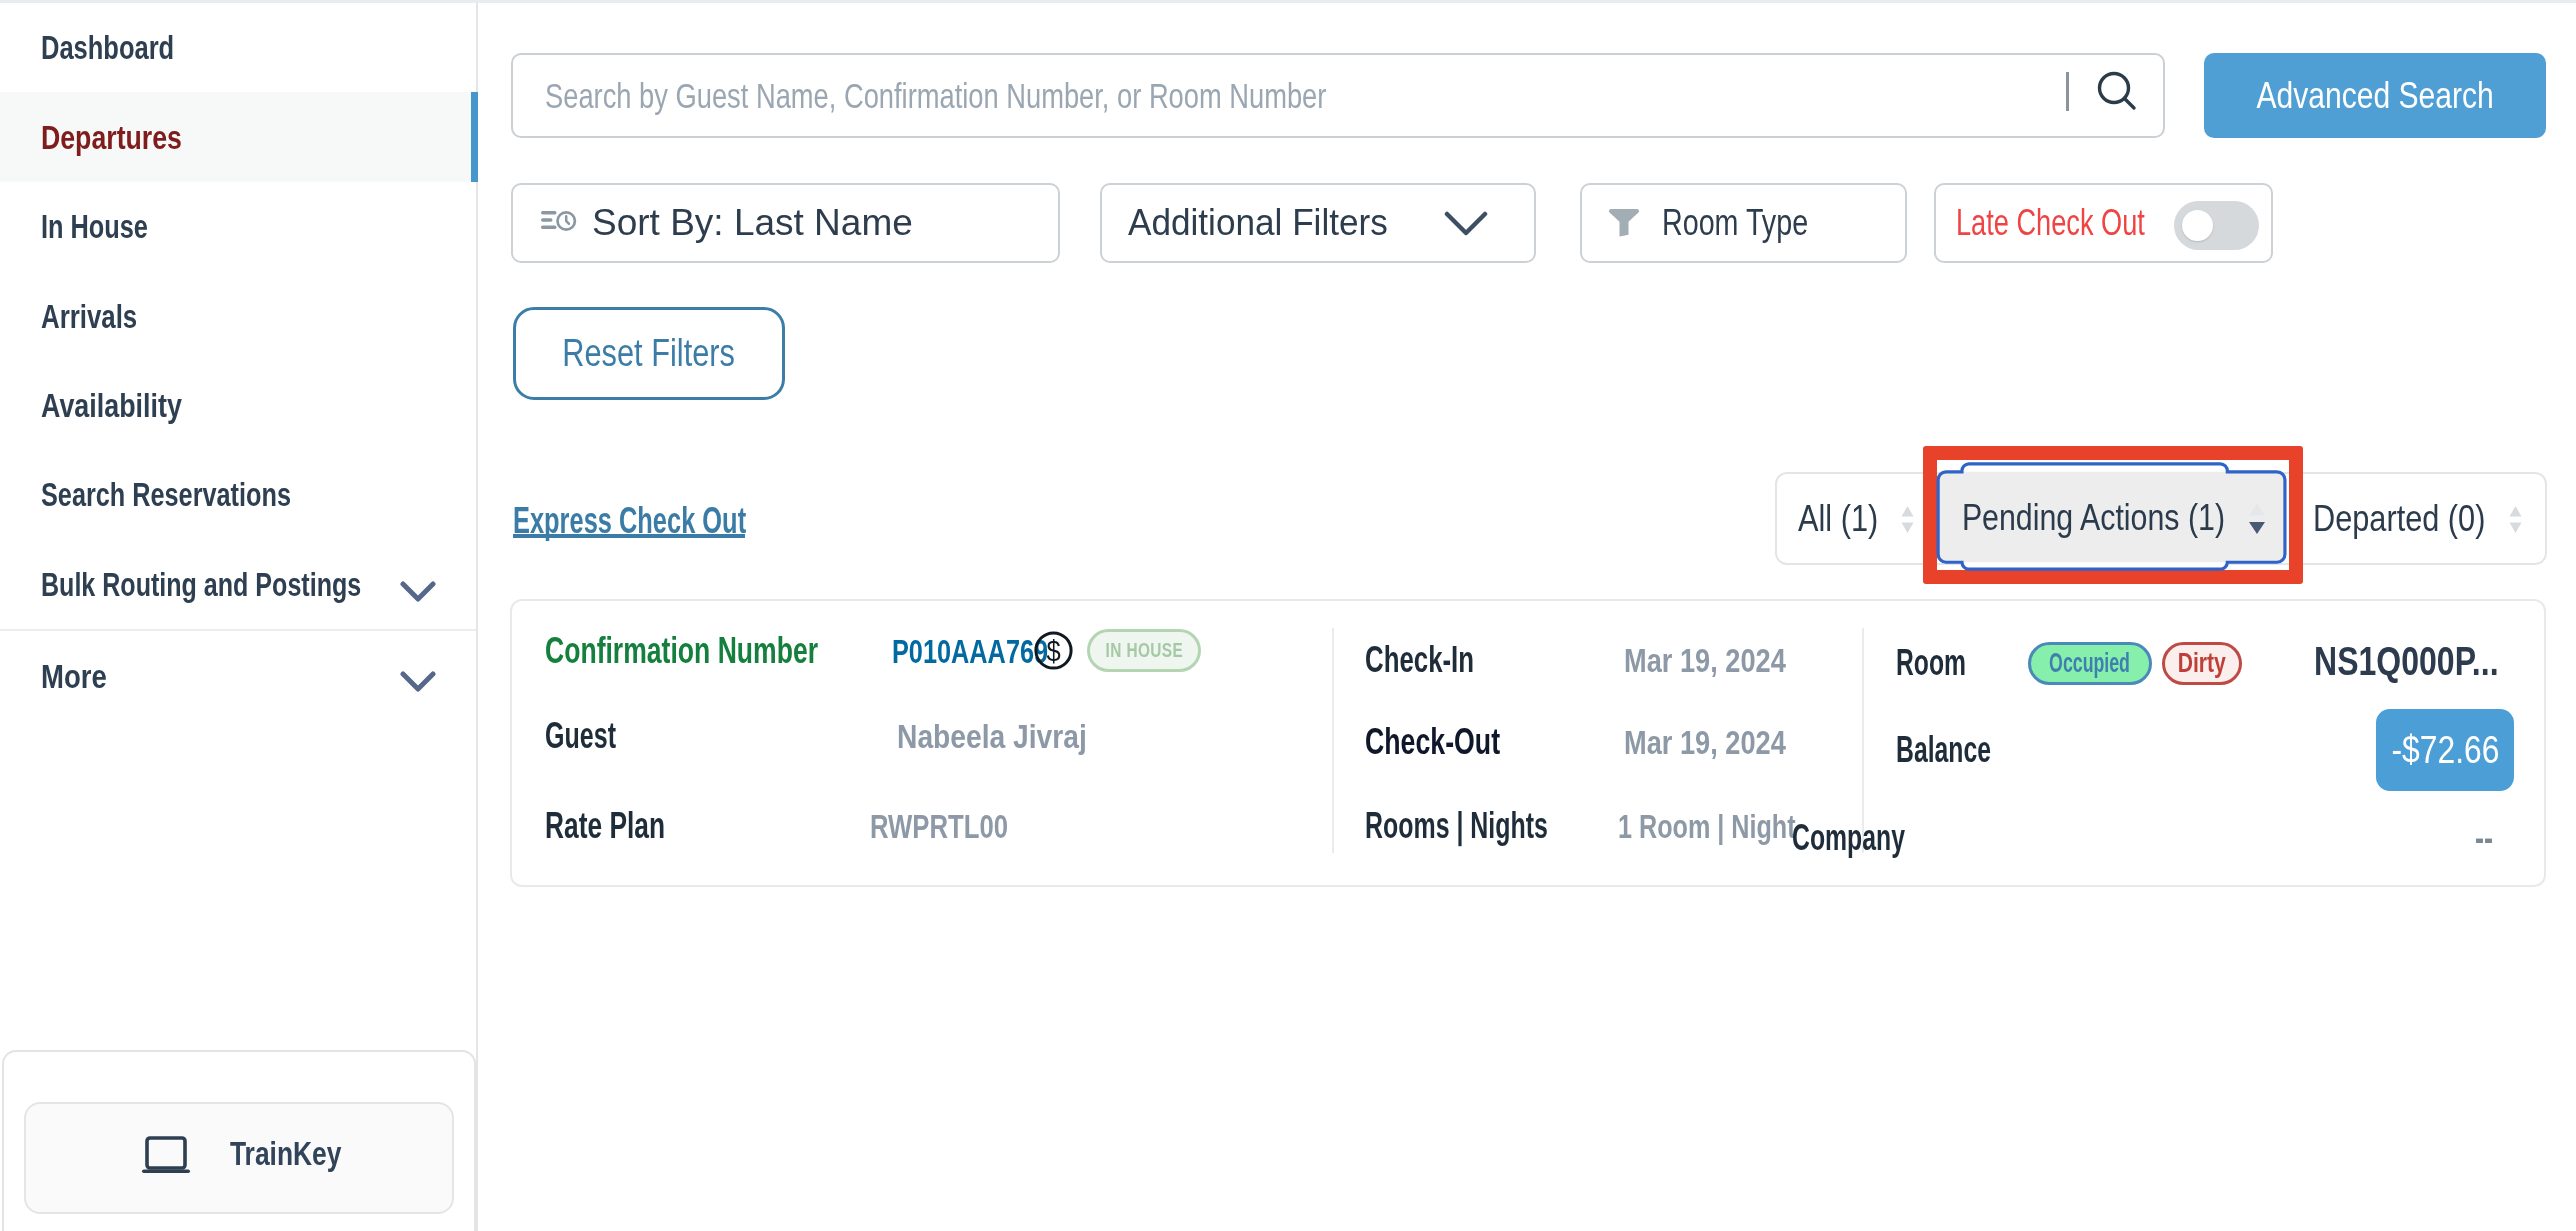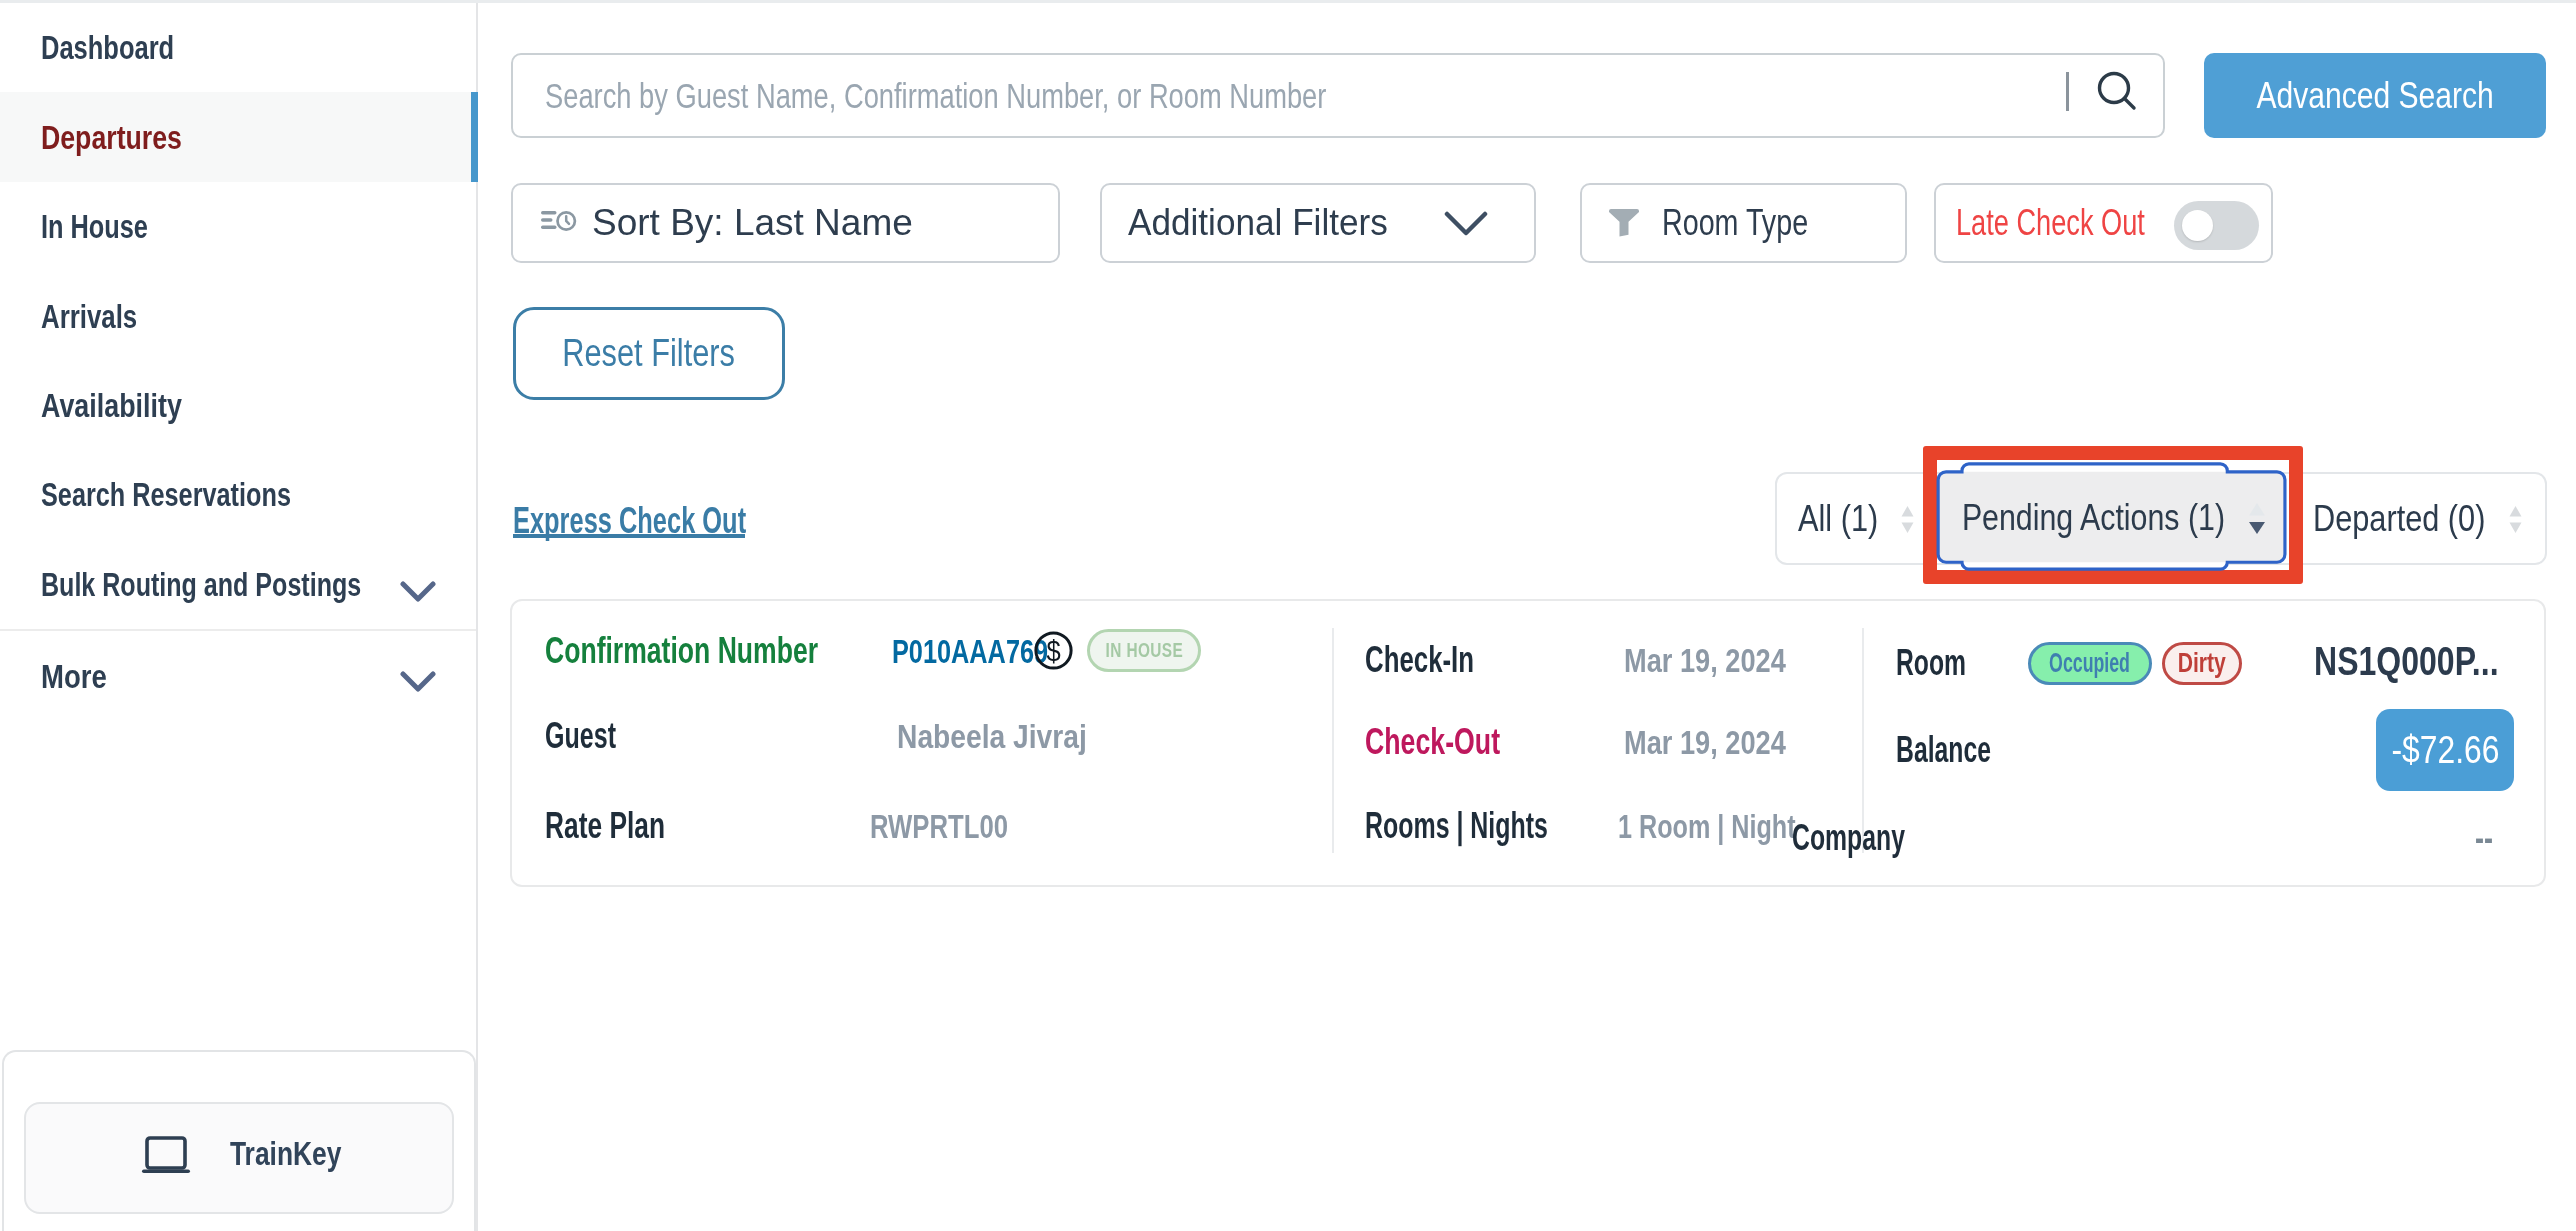--- a/index.html
+++ b/index.html
@@ -180,21 +180,21 @@
 <div class="abs ctr gray" style="left:870px;top:786px;height:80px;font-size:34px;font-weight:700;">
     <span class="tx" style="transform:scaleX(0.756);">RWPRTL00</span>
   </div>
 
 <div class="abs ctr" style="left:1365px;top:620px;height:80px;font-size:37px;font-weight:700;color:#1f2d3a;">
     <span class="tx" style="transform:scaleX(0.698);">Check-In</span>
   </div>
 <div class="abs ctr gray" style="left:1624px;top:620px;height:80px;font-size:34px;font-weight:700;">
     <span class="tx" style="transform:scaleX(0.80);">Mar 19, 2024</span>
   </div>
-<div class="abs ctr" style="left:1365px;top:702px;height:80px;font-size:37px;font-weight:700;color:#be185d;">
+<div class="abs ctr" style="left:1365px;top:702px;height:80px;font-size:37px;font-weight:700;color:#0f172a;">
     <span class="tx" style="transform:scaleX(0.722);">Check-Out</span>
   </div>
 <div class="abs ctr gray" style="left:1624px;top:702px;height:80px;font-size:34px;font-weight:700;">
     <span class="tx" style="transform:scaleX(0.80);">Mar 19, 2024</span>
   </div>
 <div class="abs ctr" style="left:1365px;top:786px;height:80px;font-size:37px;font-weight:700;color:#1f2d3a;">
     <span class="tx" style="transform:scaleX(0.674);">Rooms | Nights</span>
   </div>
 <div class="abs ctr gray" style="left:1618px;top:786px;height:80px;font-size:34px;font-weight:700;">
     <span class="tx" style="transform:scaleX(0.74);">1 Room | Night</span>

